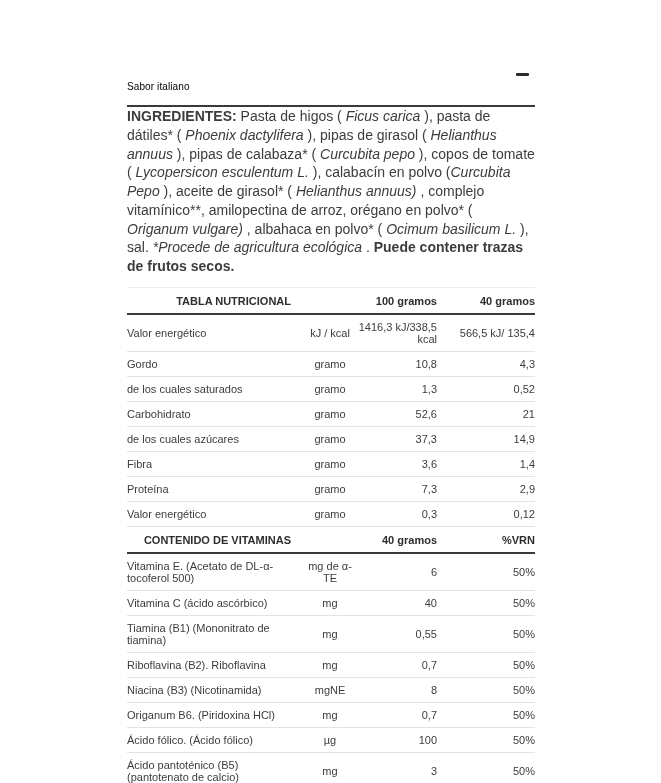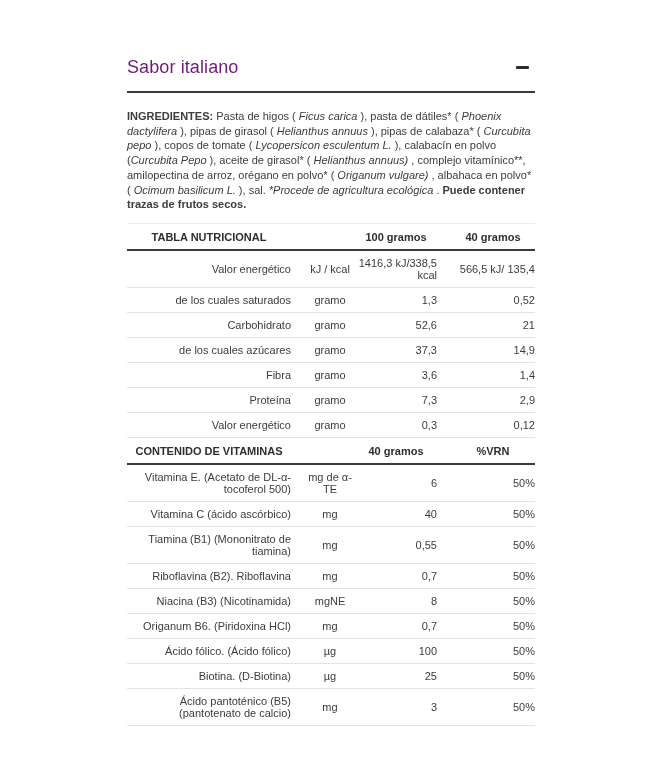--- a/index.html
+++ b/index.html
@@ -18,62 +18,62 @@
   
   .acc-header {
     display: flex;
     justify-content: space-between;
     align-items: center;
     padding-bottom: 13px;
     border-bottom: 2px solid #3a3a3a;
     cursor: pointer;
   }
   .acc-title {
-    font-size: 18px;
-    color: #701a75;
+    font-size: 10px;
+    color: #000000;
     letter-spacing: 0.1px;
+    margin-top: 24px;
   }
   .minus-icon {
     display: inline-block;
     width: 13px; height: 3px;
     background: #2b2b2b;
     border-radius: 1px;
     margin-right: 6px;
   }
   
   .ingredients {
-    margin-top: 16px;
-    font-size: 11px;
+    font-size: 14px;
     line-height: 1.34;
     color: #3c3c3c;
   }
   .seg-b { font-weight: 700; }
   .seg-i { font-style: italic; }
   
   table.nutrition {
     width: 100%;
     border-collapse: collapse;
     margin-top: 11px;
     font-size: 11px;
     color: #3c3c3c;
   }
   table.nutrition th, table.nutrition td { vertical-align: middle; }
   tr.head-row th {
     font-weight: 700;
     color: #2e2e2e;
-    text-align: center;
+    text-align: right;
     padding: 7px 0 6px 0;
     border-top: 1px solid #ededed;
     border-bottom: 2px solid #3a3a3a;
   }
   table.nutrition td {
     padding: 6px 0;
     border-bottom: 1px solid #e3e3e3;
   }
-  .c-name  { text-align: right;  padding-right: 14px !important; }
+  .c-name  { text-align: left;  padding-right: 14px !important; }
   .c-unit  { text-align: center; }
   .c-v1    { text-align: right; padding-right: 14px !important; }
   .c-v2    { text-align: right; }
   th.c-v1, th.c-v2 { text-align: right; margin-top: 42px; }
 </style>
 </head>
 <body>
 
 <div class="sheet">
 
@@ -100,20 +100,26 @@
       </tr>
     </tbody>
     <tbody id="nutrition-rows">
         <tr>
           <td class="c-name">Valor energético</td>
           <td class="c-unit">kJ / kcal</td>
           <td class="c-v1">1416,3 kJ/338,5 kcal</td>
           <td class="c-v2">566,5 kJ/ 135,4</td>
         </tr>
         <tr>
+          <td class="c-name">Gordo</td>
+          <td class="c-unit">gramo</td>
+          <td class="c-v1">10,8</td>
+          <td class="c-v2">4,3</td>
+        </tr>
+        <tr>
           <td class="c-name">de los cuales saturados</td>
           <td class="c-unit">gramo</td>
           <td class="c-v1">1,3</td>
           <td class="c-v2">0,52</td>
         </tr>
         <tr>
           <td class="c-name">Carbohidrato</td>
           <td class="c-unit">gramo</td>
           <td class="c-v1">52,6</td>
           <td class="c-v2">21</td>
@@ -188,26 +194,20 @@
           <td class="c-v1">0,7</td>
           <td class="c-v2">50%</td>
         </tr>
         <tr>
           <td class="c-name">Ácido fólico. (Ácido fólico)</td>
           <td class="c-unit">µg</td>
           <td class="c-v1">100</td>
           <td class="c-v2">50%</td>
         </tr>
         <tr>
-          <td class="c-name">Biotina. (D-Biotina)</td>
-          <td class="c-unit">µg</td>
-          <td class="c-v1">25</td>
-          <td class="c-v2">50%</td>
-        </tr>
-        <tr>
           <td class="c-name">Ácido pantoténico (B5) (pantotenato de calcio)</td>
           <td class="c-unit">mg</td>
           <td class="c-v1">3</td>
           <td class="c-v2">50%</td>
         </tr>
       </tbody>
   </table>
 
 </div>
 

